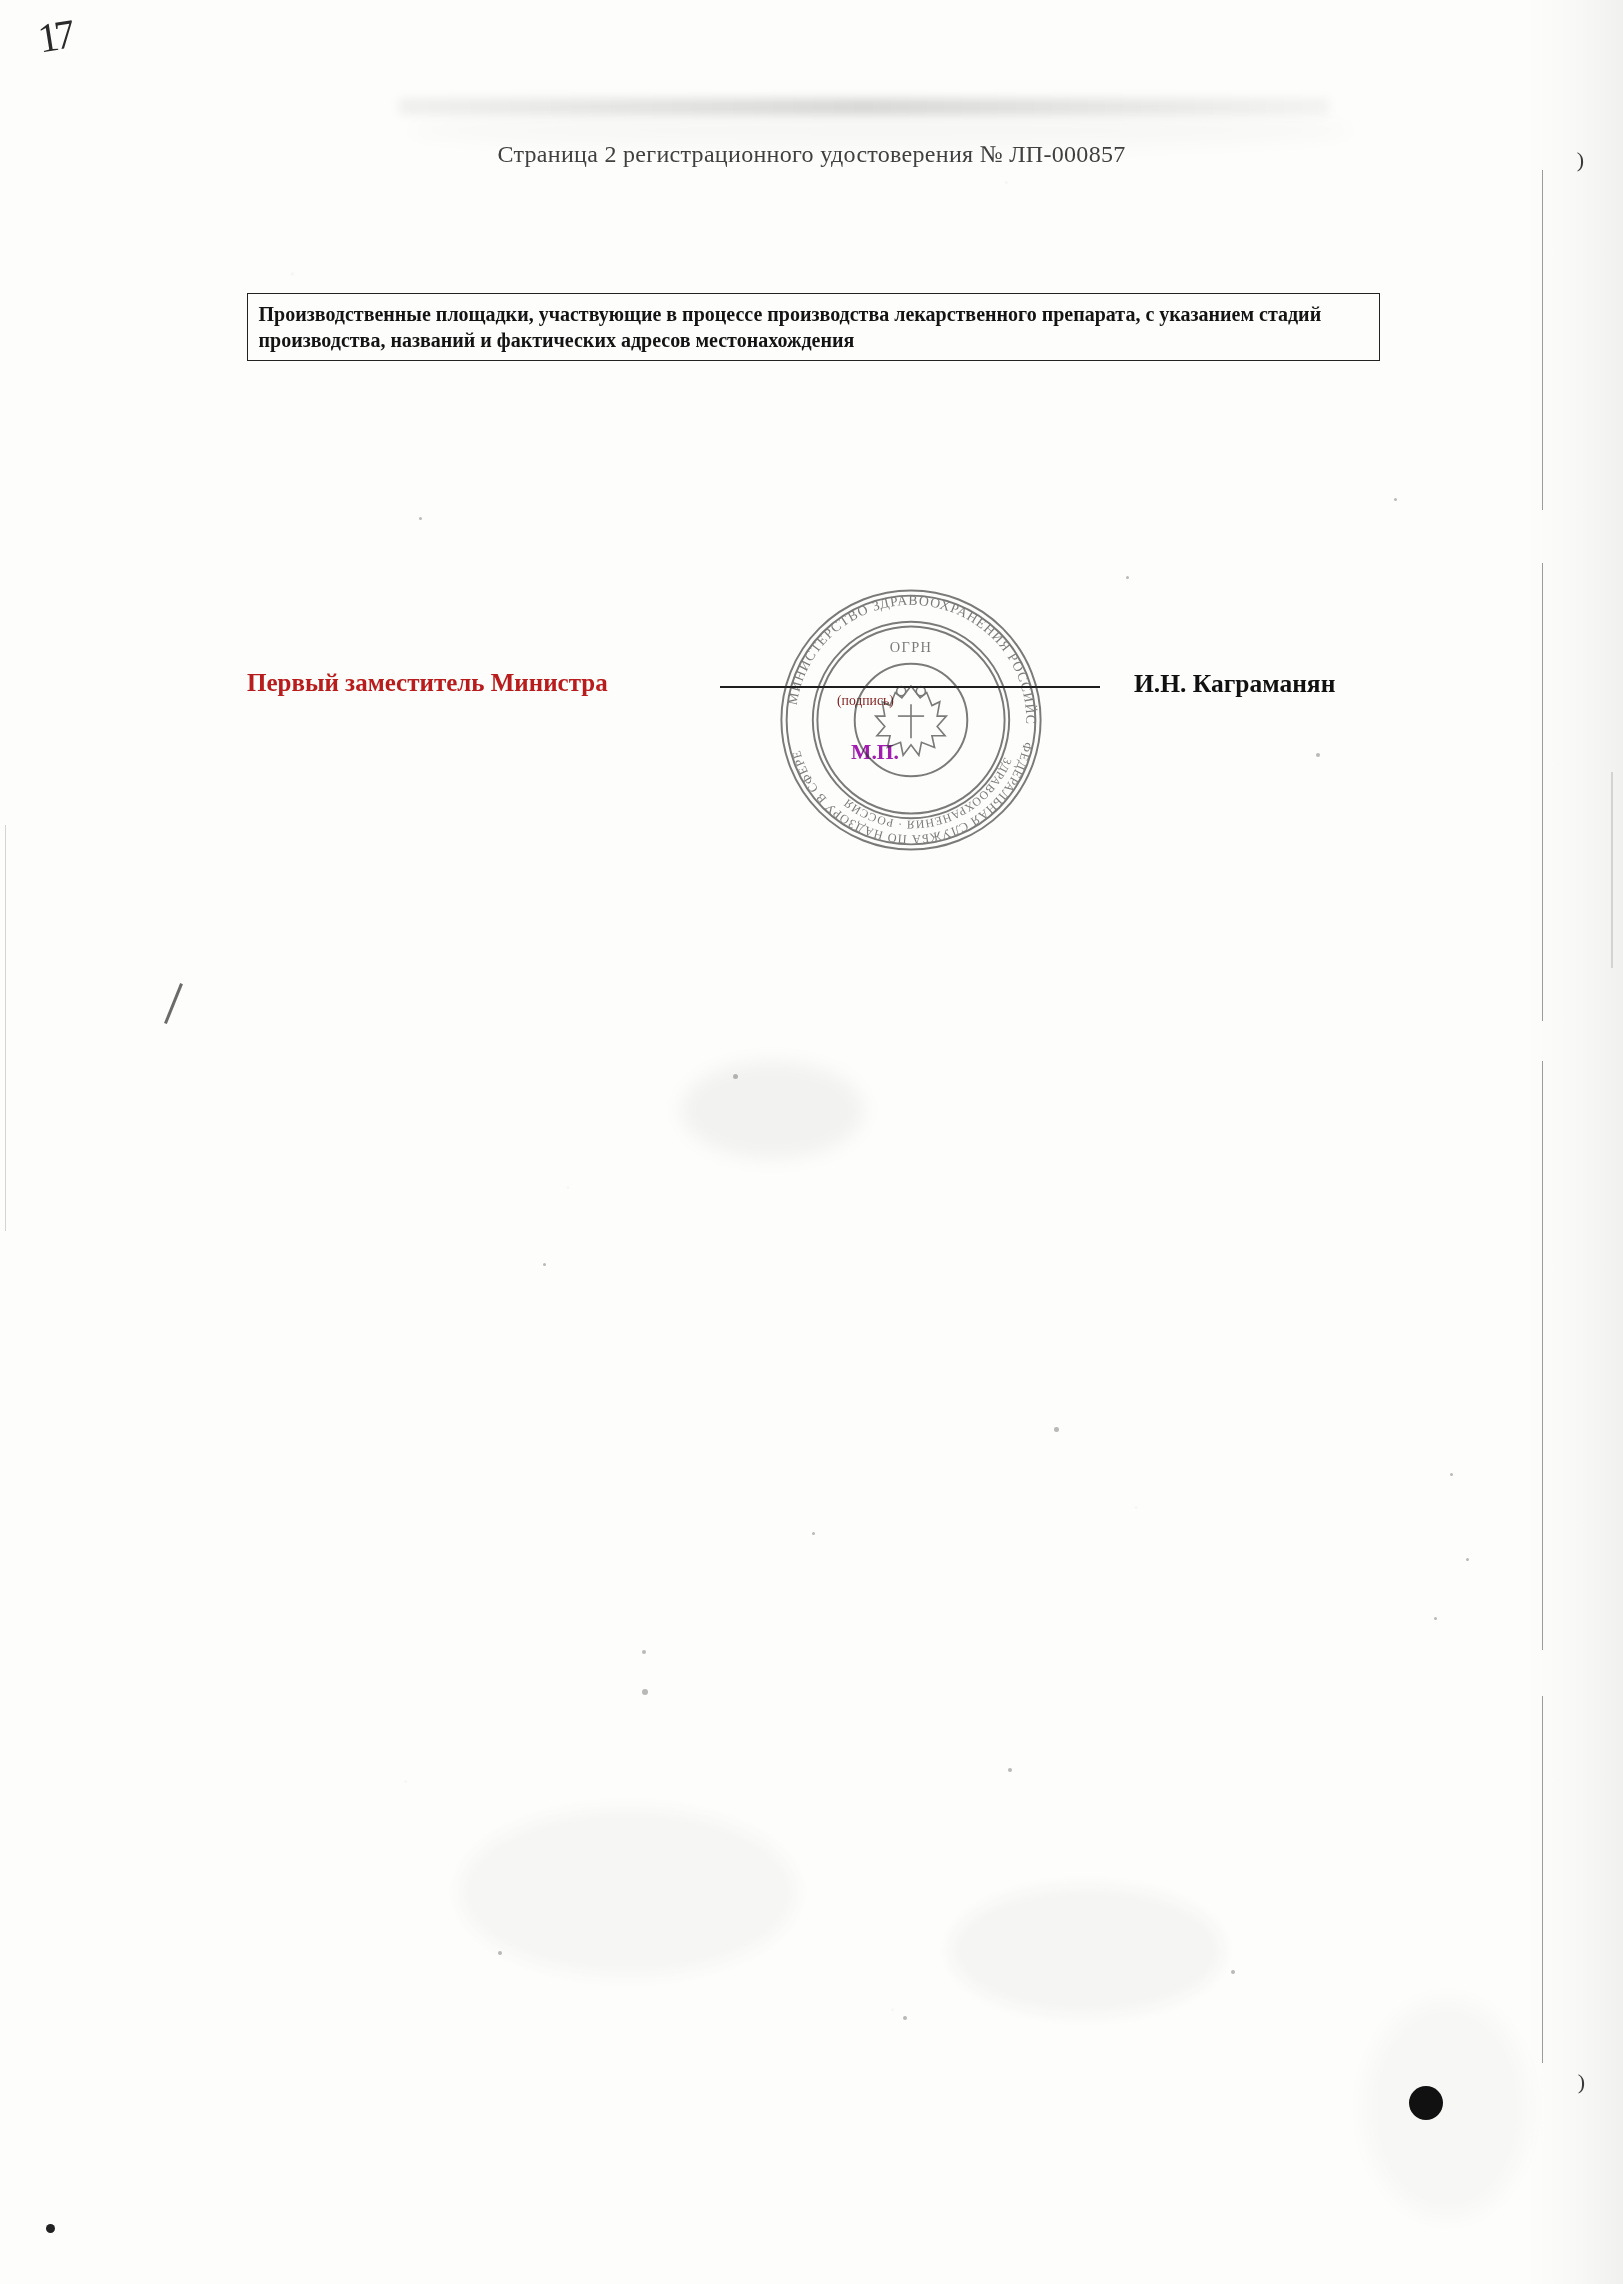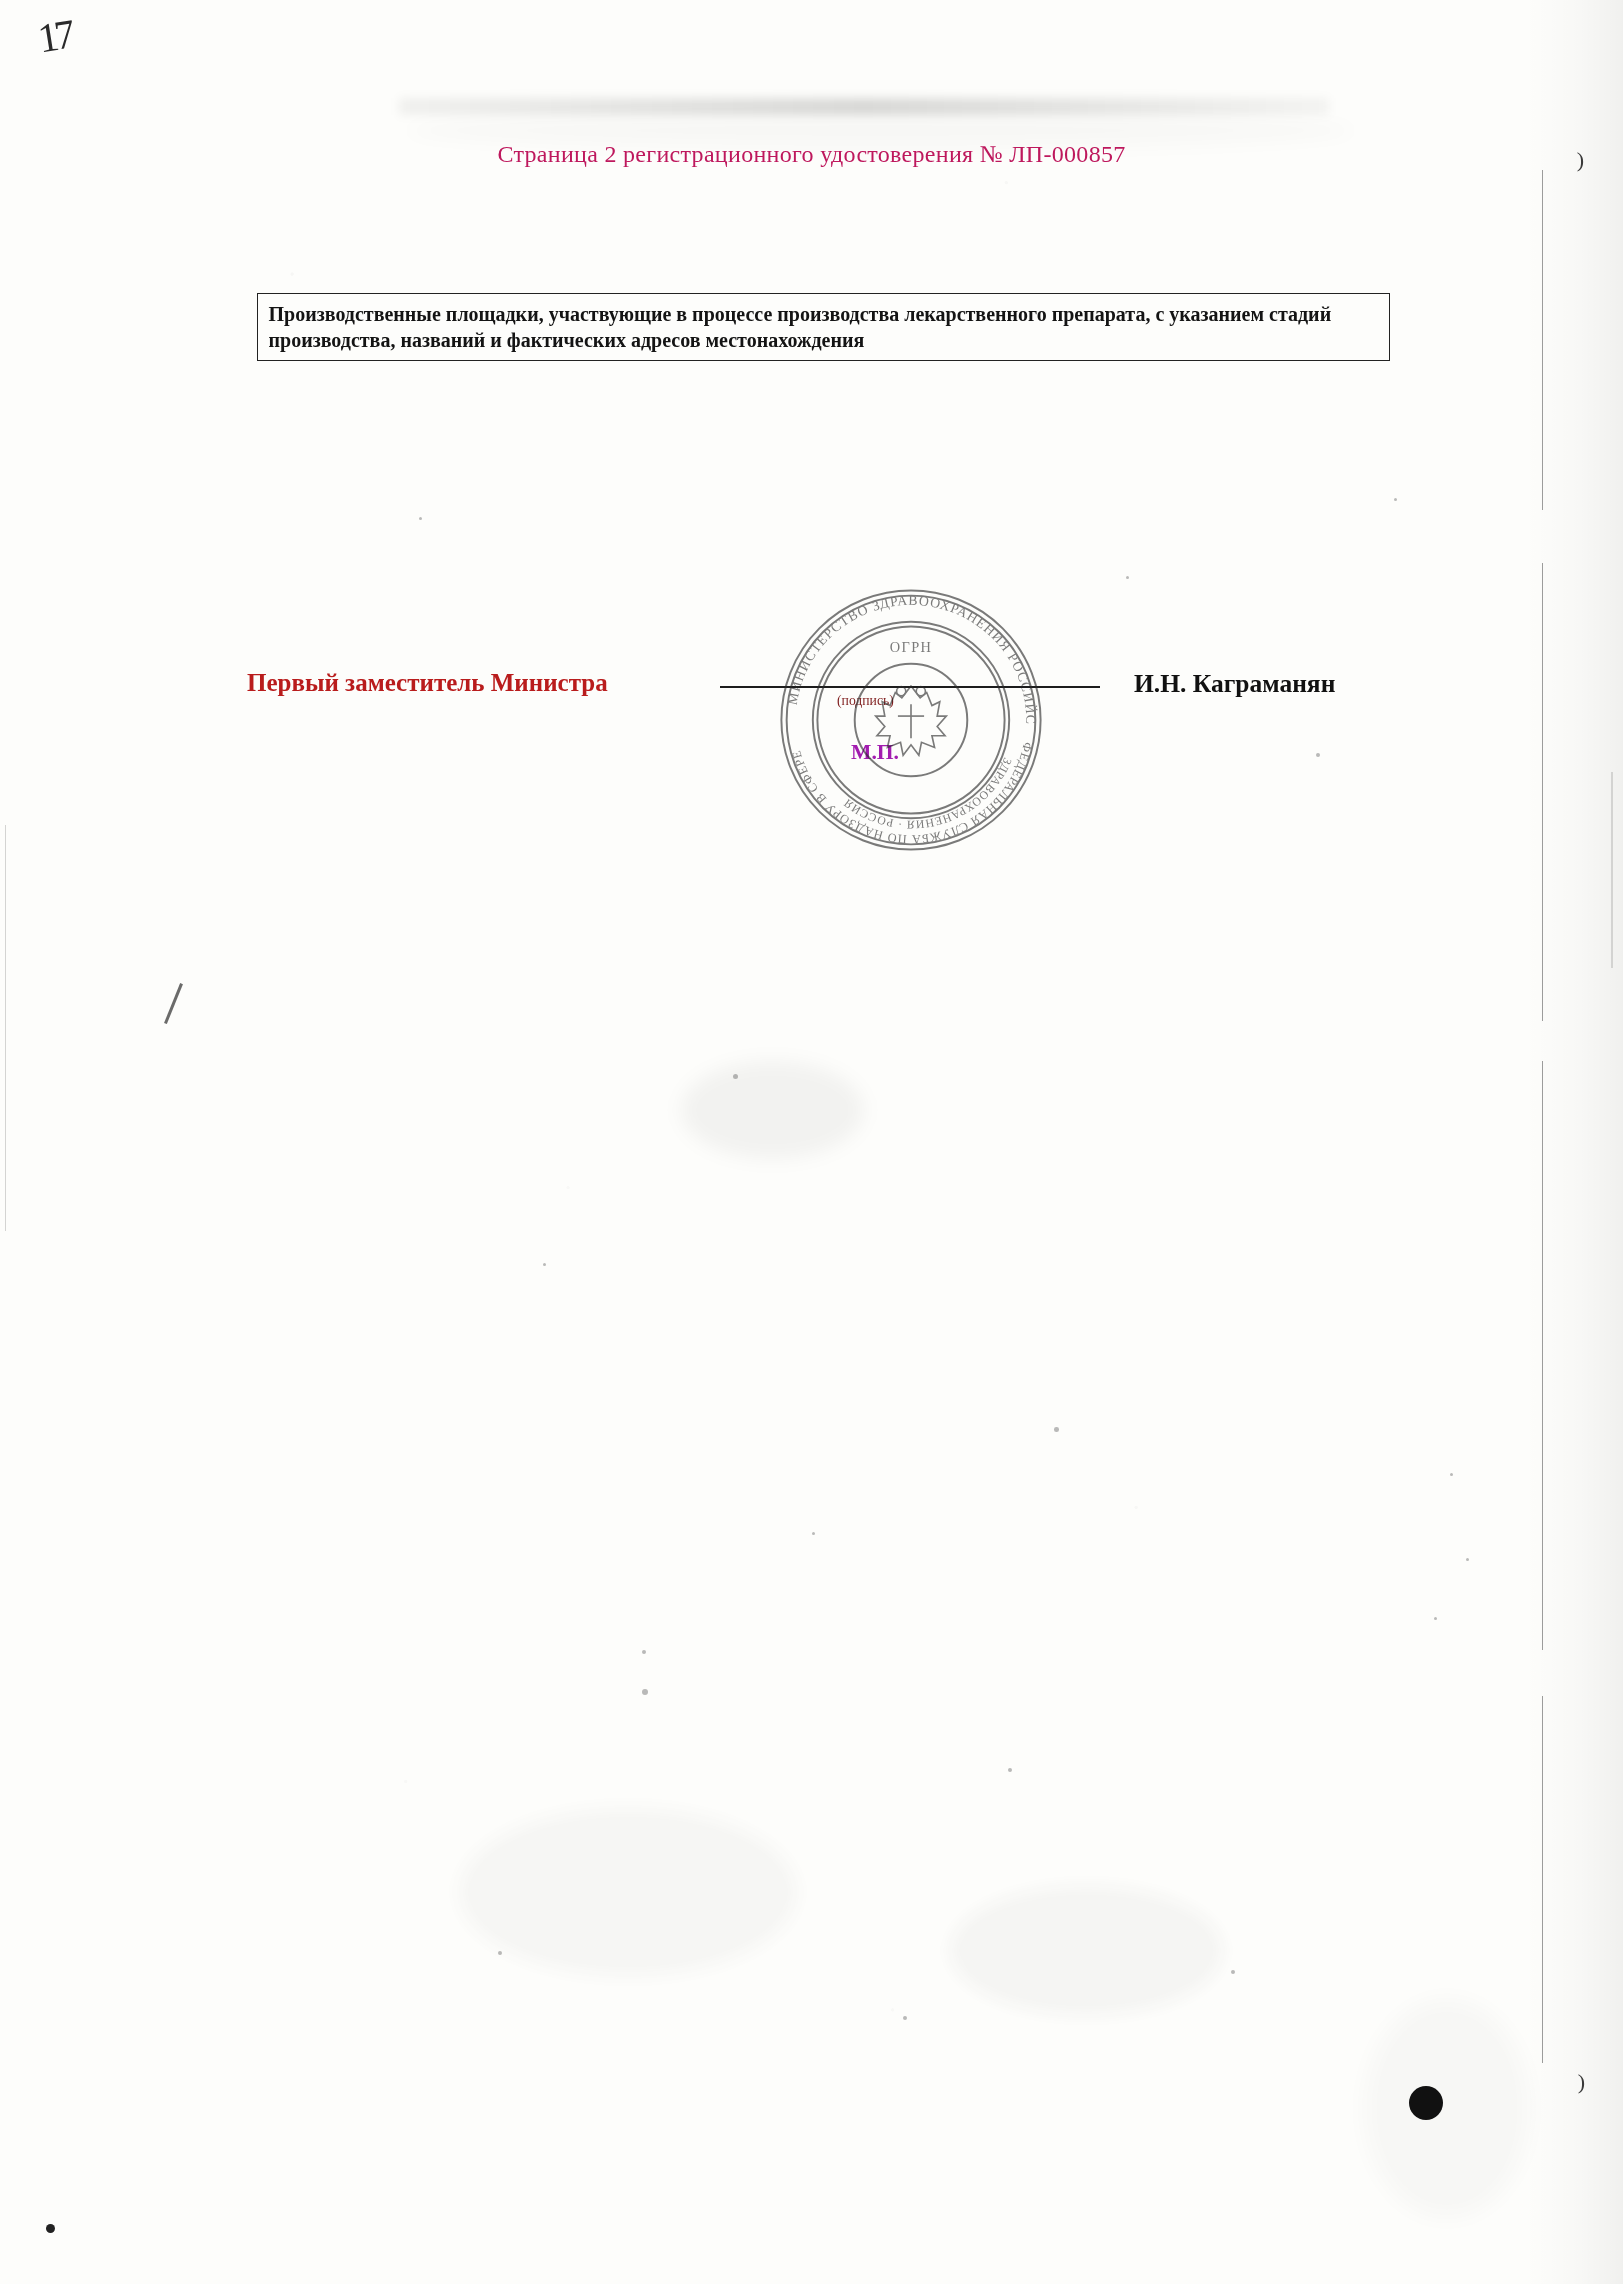--- a/index.html
+++ b/index.html
@@ -97,38 +97,38 @@
   }
 
   
   .header {
     position: absolute;
     left: 0;
     top: 141px;
     width: 100%;
     text-align: center;
     font-size: 24px;
-    color: #be185d;
+    color: #404040;
     letter-spacing: 0.3px;
     font-family: "Liberation Serif", serif;
   }
   .header-strike {
     position: absolute;
     left: 399px;
     top: 98px;
     width: 930px;
     height: 17px;
     background: linear-gradient(to right, rgba(0,0,0,0.05), rgba(0,0,0,0.14), rgba(0,0,0,0.04));
     filter: blur(4.6px);
   }
 
   
   .tbl {
     position: absolute;
-    left: 257px;
+    left: 247px;
     top: 293px;
     width: 1133px;
     border: 1.3px solid #222;
     border-collapse: collapse;
     background: transparent;
   }
   .tbl td {
     border: 1.3px solid #222;
     padding: 6.5px 9.2px 7.9px 10.5px;
     font-size: 20px;

